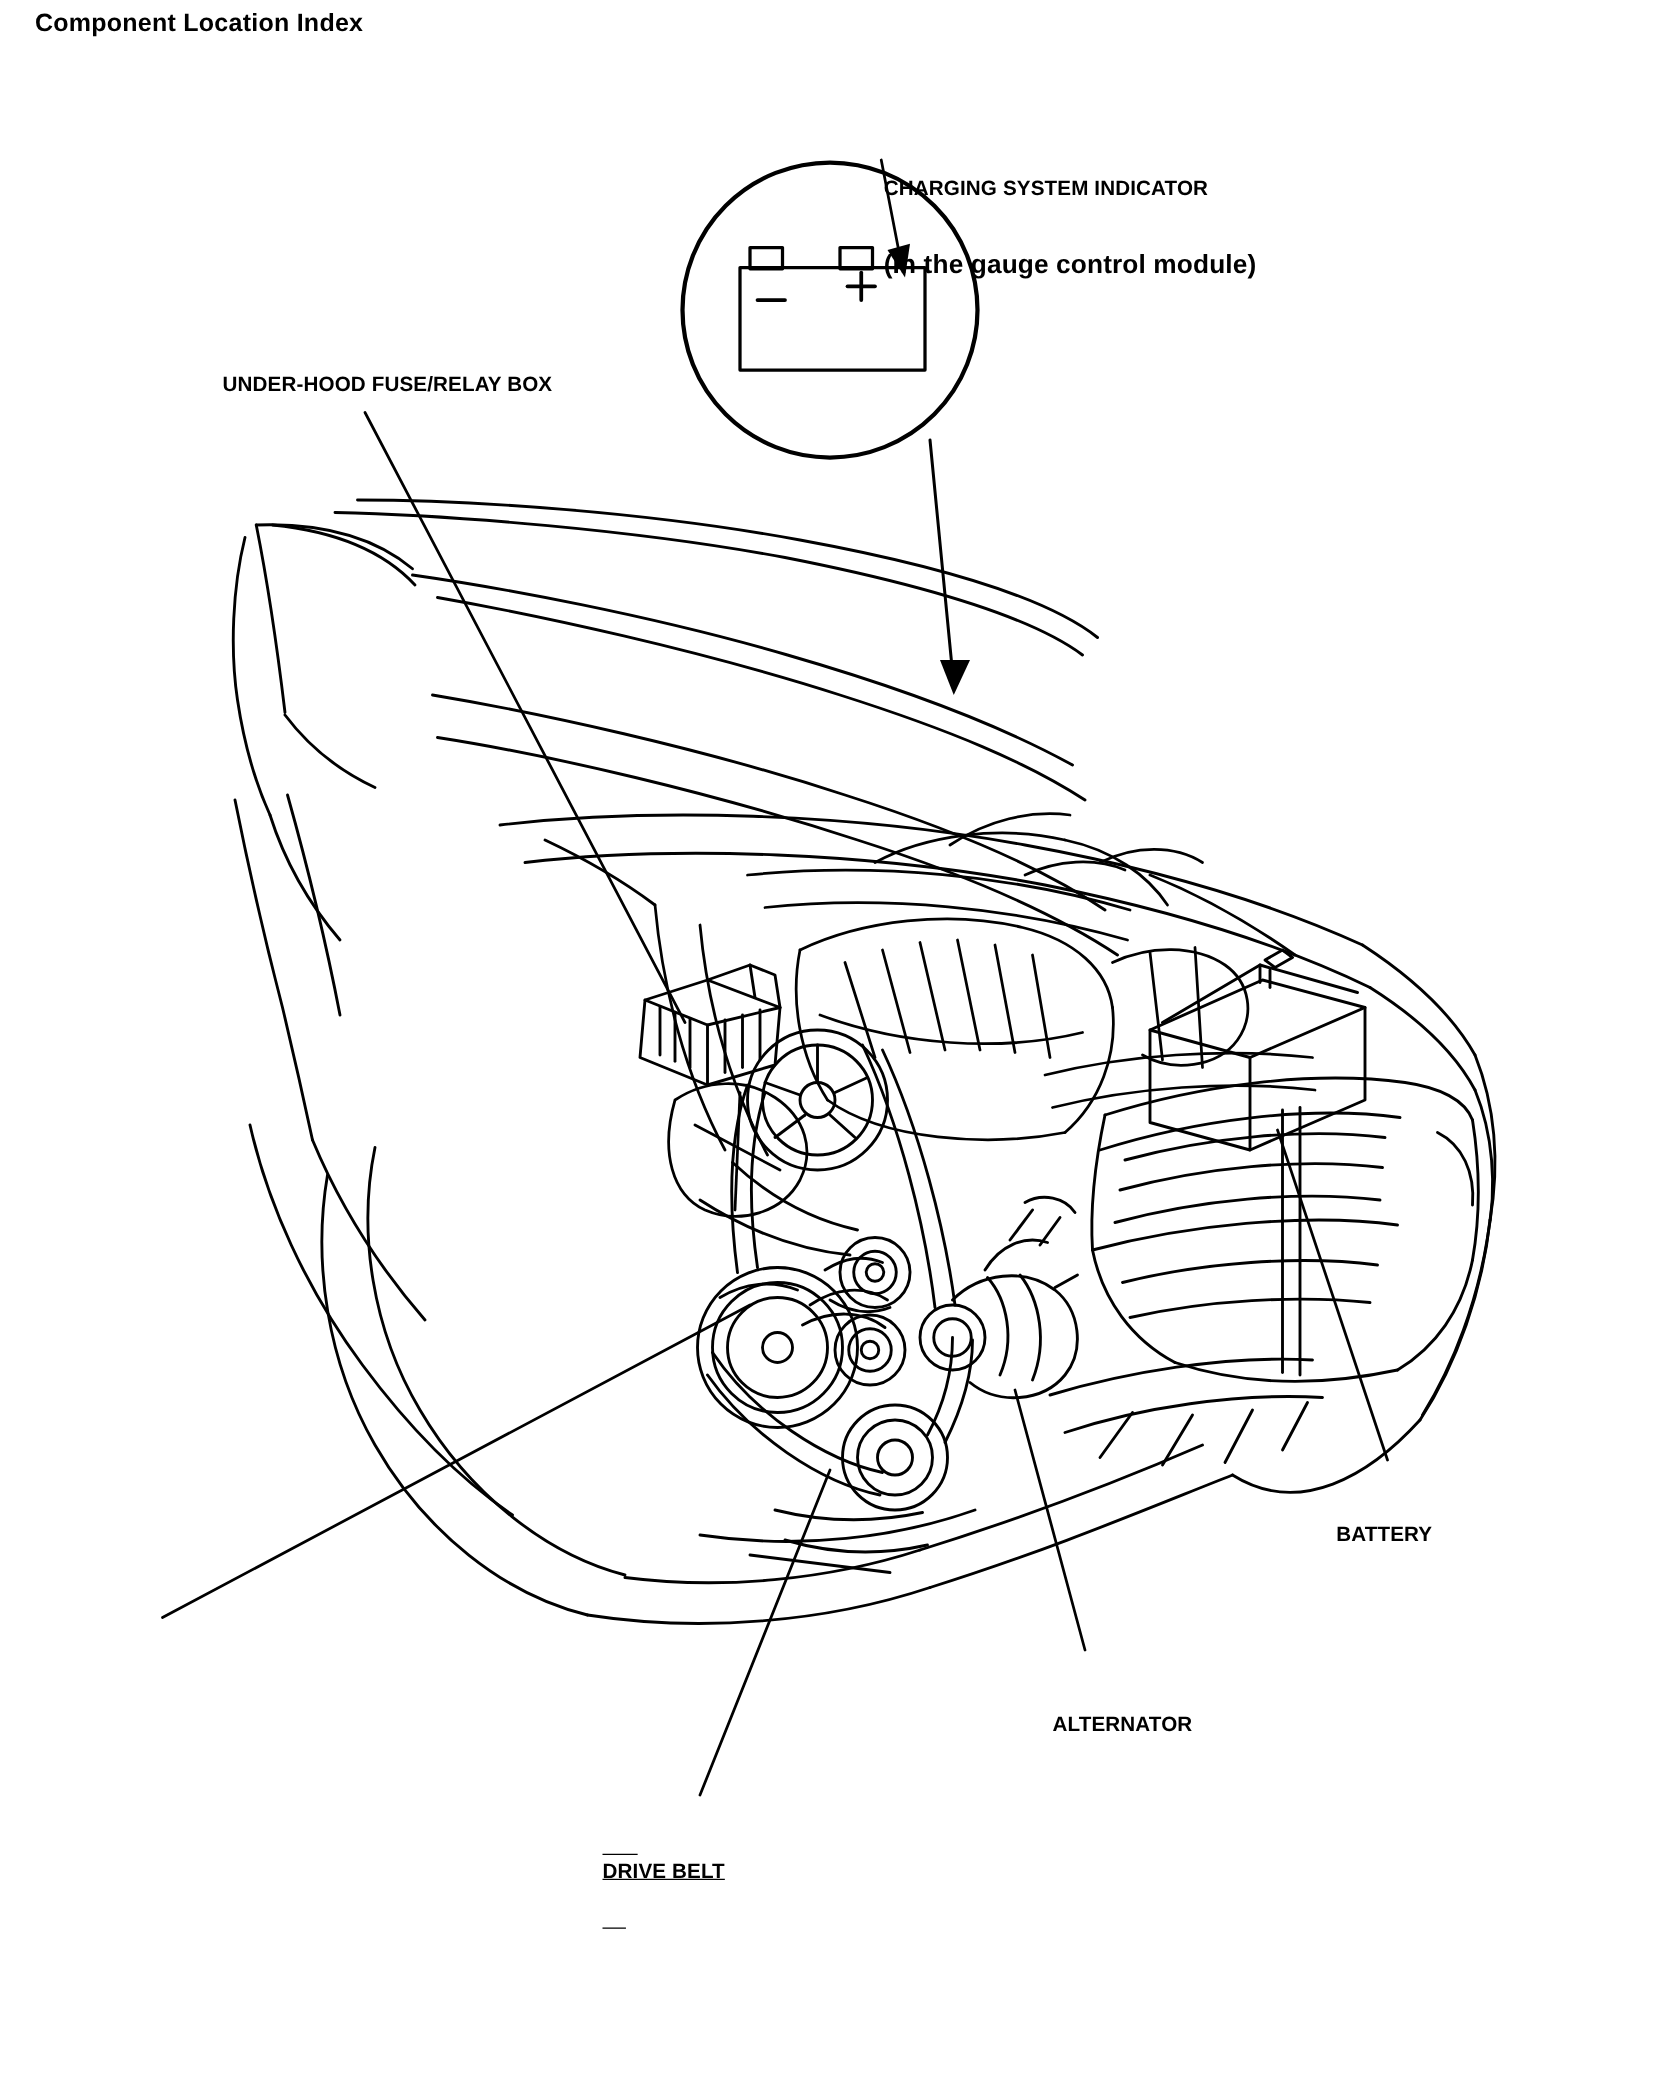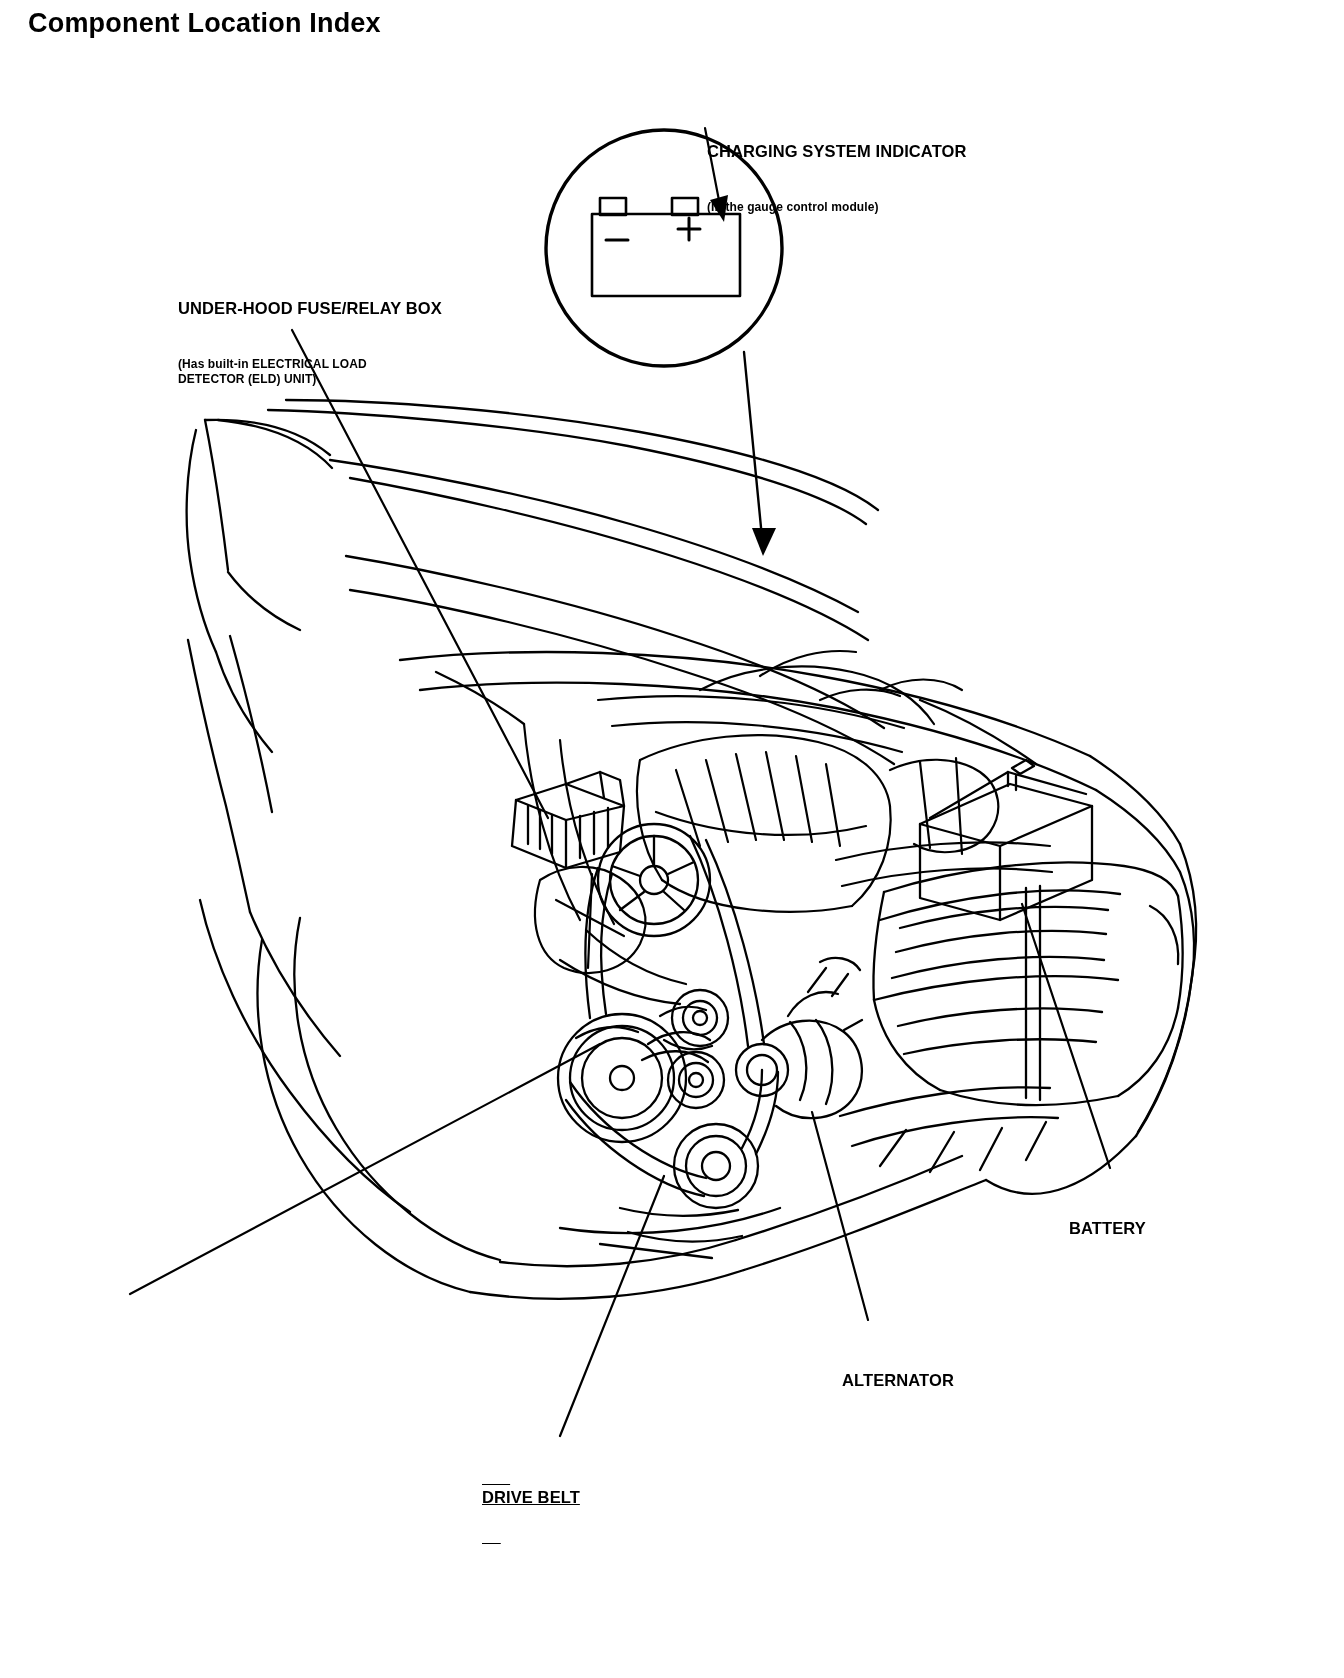--- a/index.html
+++ b/index.html
@@ -16,21 +16,21 @@
     overflow: hidden;
   }
   #page {
     position: absolute;
     inset: 0;
   }
   .page-title {
     position: absolute;
     left: 28px;
     top: 8px;
-    font-size: 27px;
+    font-size: 20px;
     font-weight: bold;
     letter-spacing: 0.2px;
     white-space: nowrap;
   }
   .diagram-area {
     position: absolute;
     left: 0;
     top: 0;
     width: 1288px;
     height: 1678px;
@@ -44,21 +44,21 @@
   }
   .callout {
     position: absolute;
     font-size: 16.5px;
     font-weight: bold;
     line-height: 1.18;
     letter-spacing: 0.1px;
     white-space: pre;
   }
   .callout .sub {
-    font-size: 12px;
+    font-size: 21px;
     font-weight: bold;
   }
   #cb-charging { left: 707px; top: 103px; }
   #cb-fusebox  { left: 178px; top: 260px; }
   #cb-battery  { left: 1069px; top: 1180px; }
   #cb-alt      { left: 842px; top: 1332px; }
   #cb-tens     { left: 36px; top: 1315px; }
   #cb-belt     { left: 482px; top: 1449px; text-decoration: underline; }
 </style>
 </head>
@@ -312,22 +312,20 @@
       </g>
     </svg>
 
     <div class="callout" id="cb-charging">
       <div>CHARGING SYSTEM INDICATOR</div>
       <div class="sub">(In the gauge control module)</div>
     </div>
 
     <div class="callout" id="cb-fusebox">
       <div>UNDER-HOOD FUSE/RELAY BOX</div>
-      <div class="sub">(Has built-in ELECTRICAL LOAD
-DETECTOR (ELD) UNIT)</div>
     </div>
 
     <div class="callout" id="cb-battery">
       <div>BATTERY</div>
     </div>
 
     <div class="callout" id="cb-alt">
       <div>ALTERNATOR</div>
     </div>
 

